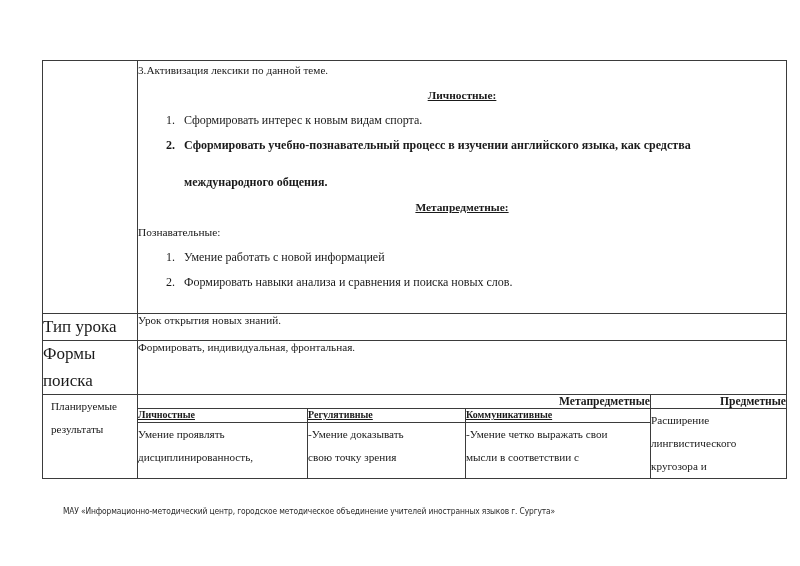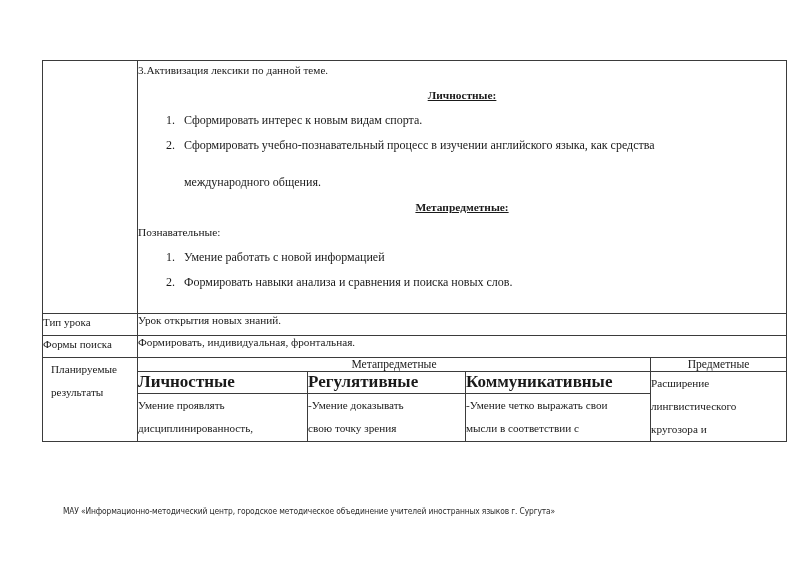--- a/index.html
+++ b/index.html
@@ -42,21 +42,21 @@
 
   .col-label { width: 95px; }
 
   .cell-pad {
     padding: 4px 6px 6px 6px;
     font-size: 11.2px;
     line-height: 1.0;
   }
 
   .label-cell {
-    font-size: 11px;
+    font-size: 17px;
     padding: 7px 5px 6px 6px;
     line-height: 1.55;
   }
 
   
   .goals-cell { height: 252px; }
 
   .ln {
     font-size: 11.2px;
     line-height: 14px;
@@ -83,44 +83,46 @@
   ol.numlist > li {
     font-size: 12px;
     line-height: 14px;
     margin: 0 0 11px 0;
     padding-left: 6px;
   }
   ol.numlist > li.justify {
     text-align: justify;
     padding-right: 2px;
     white-space: normal;
+    font-weight: bold;
   }
   ol.numlist > li .cont {
     display: block;
     margin-top: 23px;
   }
 
   .row-simple td { height: 21px; }
   .simple-val {
     font-size: 11.2px;
     padding: 7px 6px 6px 7px;
     line-height: 1.2;
   }
 
   
   .meta-head {
-    text-align: center;
-    font-weight: normal;
+    text-align: right;
+    font-weight: bold;
     font-size: 11.6px;
     padding: 6px 0 6px 0;
   }
   .sub-head {
     font-weight: bold;
-    font-size: 17px;
+    font-size: 10px;
     padding: 6px 6px 6px 7px;
+    text-decoration: underline;
   }
   .res-cell {
     font-size: 11.2px;
     padding: 6px 6px 9px 7px;
     line-height: 2.05;
   }
   .res-cell .l { display: block; white-space: nowrap; }
 
   .planned-label {
     font-size: 11.2px;

